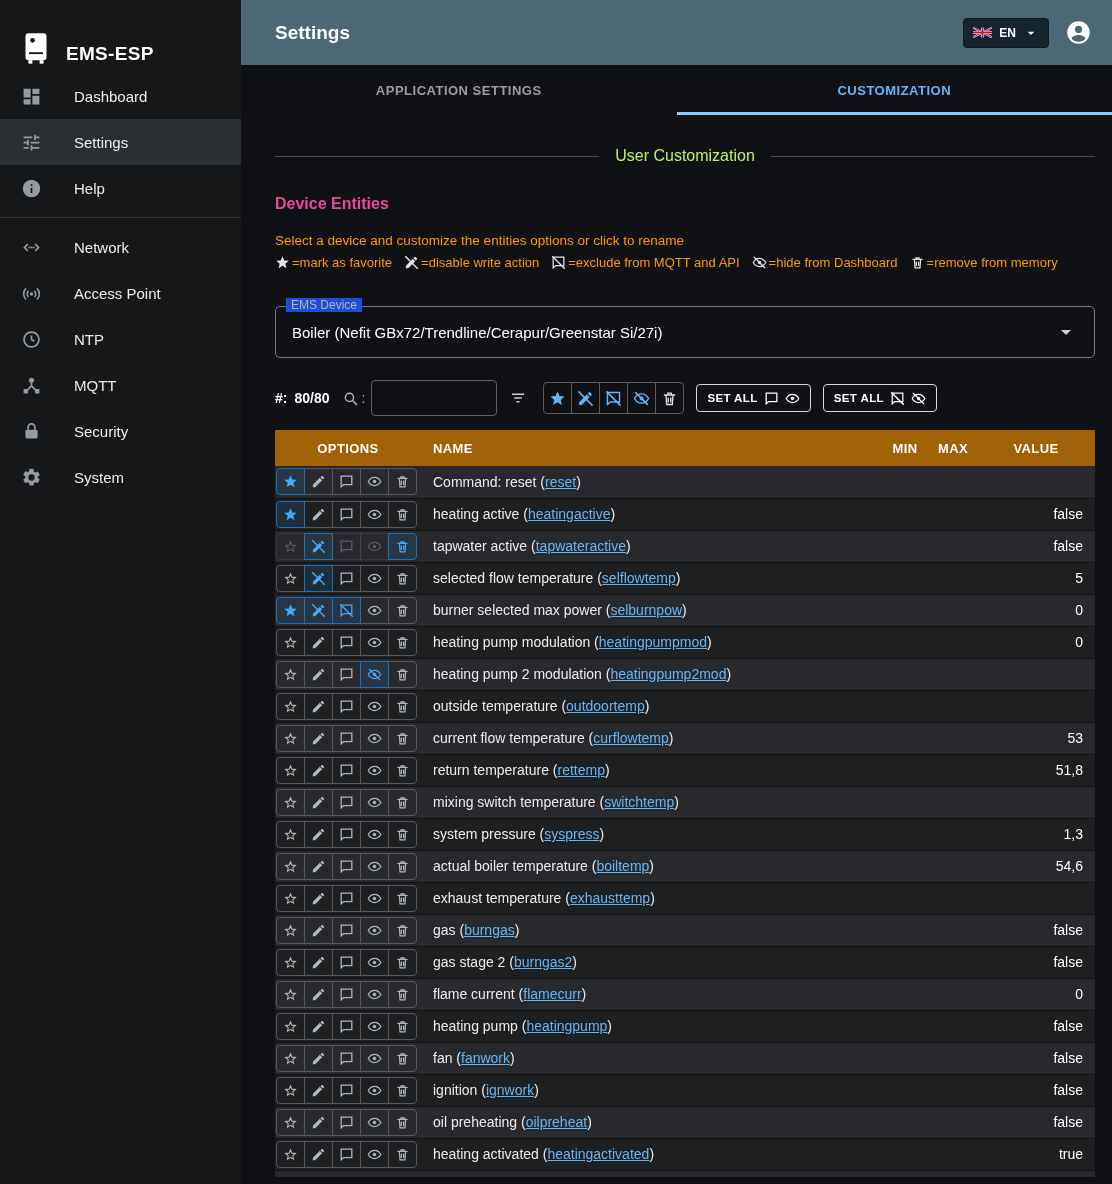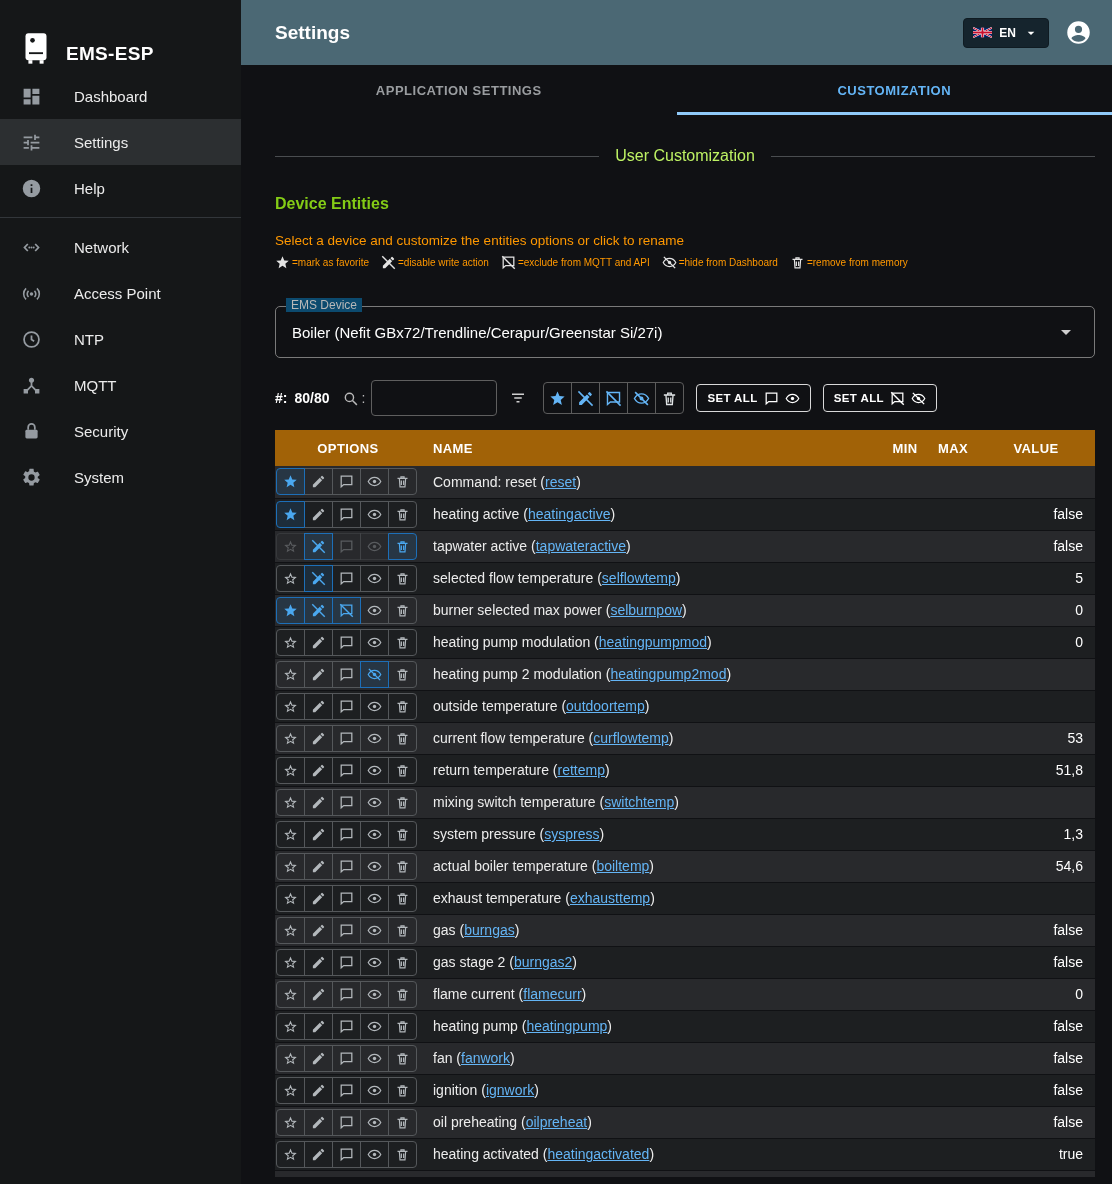--- a/index.html
+++ b/index.html
@@ -40,30 +40,30 @@
   .tabbar{display:flex;height:50px;flex-shrink:0;background:#101114;}
   .tab{flex:1;display:flex;align-items:center;justify-content:center;font-size:13px;font-weight:bold;
     letter-spacing:.5px;color:#9a9da0;cursor:pointer;}
   .tab.active{color:#64b5f6;box-shadow:inset 0 -3px 0 #90caf9;}
 
   
   .content{flex:1;padding:0 17px 0 34px;overflow:hidden;}
   .page-title-row{display:flex;align-items:center;gap:16px;margin-top:32px;}
   .page-title-row .hr{flex:1;height:1px;background:#4a4d50;}
   .page-heading{font-size:16px;color:#bef264;}
-  .section-title{margin-top:30px;font-size:16px;font-weight:bold;color:#84cc16;}
+  .section-title{margin-top:30px;font-size:16px;font-weight:bold;color:#ec4899;}
   .instruction{margin-top:20px;font-size:13.5px;color:#ff9800;}
-  .legend{margin-top:7px;font-size:10px;color:#ff9800;display:flex;align-items:center;}
+  .legend{margin-top:7px;font-size:13px;color:#ff9800;display:flex;align-items:center;}
   .legend-item{display:inline-flex;align-items:center;margin-right:12px;}
   .lg-icon{width:15px;height:15px;display:inline-flex;color:#e4e4e4;margin-right:2px;}
   .lg-icon svg{width:100%;height:100%;}
 
   .select-box{margin-top:36px;position:relative;border:1px solid #7a7a7a;border-radius:5px;height:52px;
     display:flex;align-items:center;padding:0 16px;cursor:pointer;}
-  .select-label{position:absolute;top:-9px;left:10px;background:#0c4a6e;padding:0 5px;font-size:12px;color:#b8b8b8;}
+  .select-label{position:absolute;top:-9px;left:10px;background:#1d4ed8;padding:0 5px;font-size:12px;color:#b8b8b8;}
   .select-value{flex:1;font-size:15px;color:#fff;}
   .select-caret{width:24px;height:24px;color:#cfcfcf;display:inline-flex;}
   .select-caret svg{width:100%;height:100%;}
 
   
   .filter-row{margin-top:22px;display:flex;align-items:center;height:36px;}
   .count-label{font-size:14px;font-weight:bold;color:#fff;}
   .count{font-size:14px;font-weight:bold;color:#fff;margin:0 12px 0 7px;}
   .search-icon{width:17px;height:17px;color:#b9b9b9;display:inline-flex;}
   .search-icon svg{width:100%;height:100%;}

